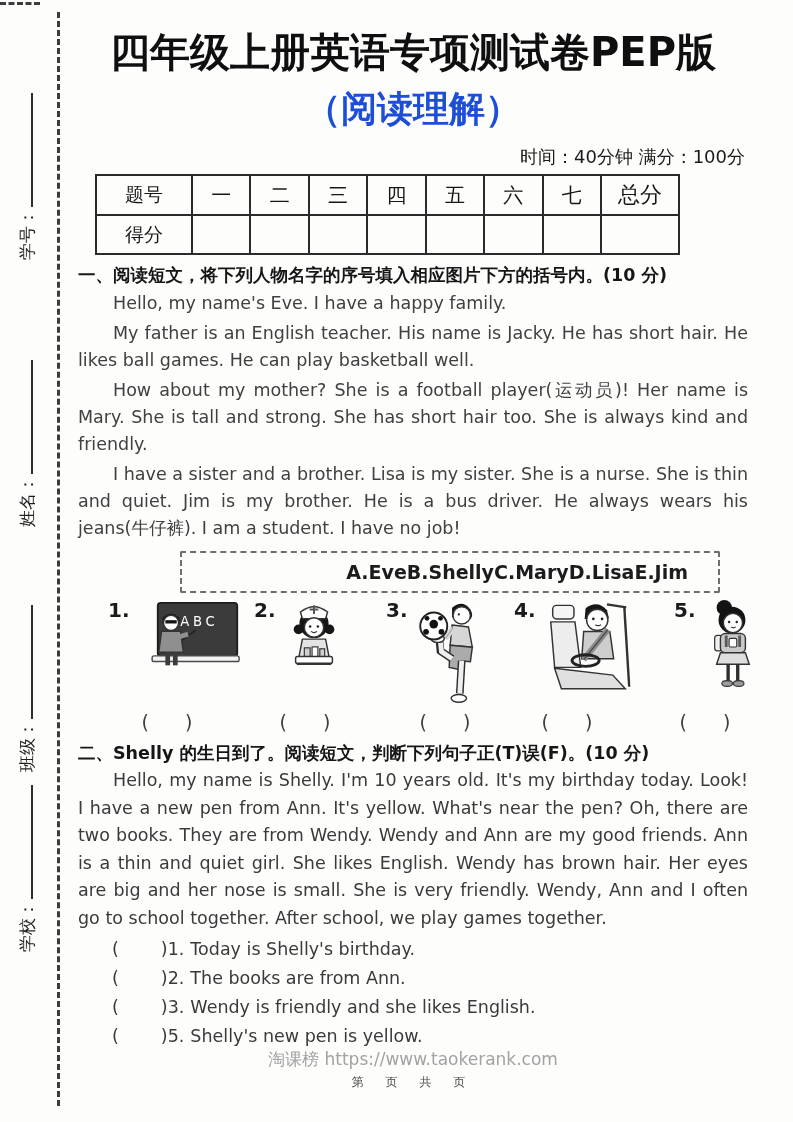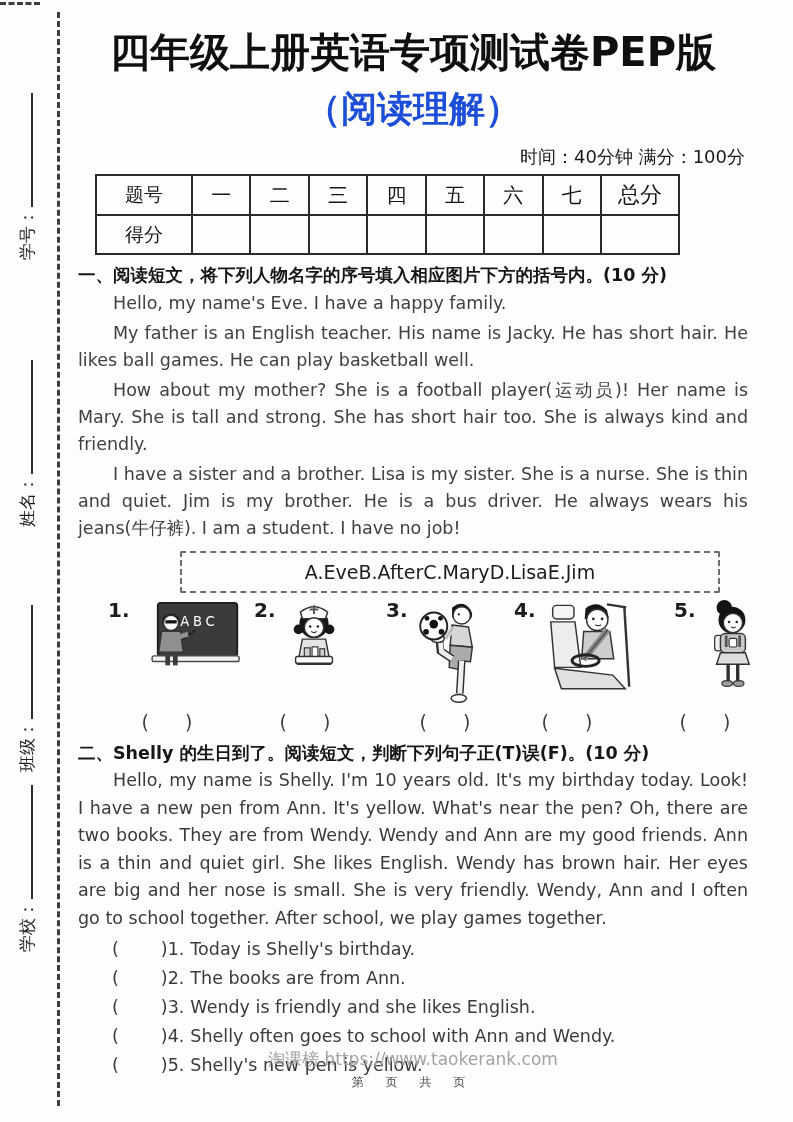--- a/index.html
+++ b/index.html
@@ -19,21 +19,21 @@
   .meta{margin:14px 3px 0 0;text-align:right;font-size:18px;line-height:22px;color:#1a1a1a;}
   table.score{border-collapse:collapse;margin:6px 0 0 17px;width:585px;table-layout:fixed;}
   table.score td{border:2px solid #2b2b2b;text-align:center;font-size:20px;color:#161616;
                  height:38px;padding:0;}
   table.score .c0{width:94px;font-size:19px;}
   table.score .c8{width:76px;font-size:22px;}
   table.score tr.r2 td{height:37px;}
   .s-heading{margin:8px 0 0;font-size:17.5px;line-height:24px;color:#161616;font-weight:bold;}
   .para p{margin:3px 0;font-size:17.5px;line-height:27px;text-indent:2em;text-align:justify;color:#404040;}
   .opt-box{margin:9px 0 0 102px;width:476px;height:38px;border:2px dashed #6e6e6e;border-radius:2px;
-           display:flex;align-items:center;justify-content:center;padding:0 30px;}
+           display:flex;align-items:center;justify-content:flex-end;padding:0 30px;font-weight:bold;}
   .opt-box span{font-size:19px;color:#1c1c1c;}
   .figs{position:relative;height:110px;margin-top:6px;}
   .fig{position:absolute;top:0;display:flex;align-items:flex-start;}
   .fig-num{font-size:20px;font-weight:700;color:#1b1b1b;margin-right:7px;line-height:22px;}
   .fig1{left:30px}.fig2{left:176px}.fig3{left:308px}.fig4{left:436px}.fig5{left:596px}
   .bks{position:relative;height:24px;margin-top:2px;}
   .bk{position:absolute;transform:translateX(-50%);font-size:19px;color:#3d3d3d;white-space:nowrap;}
   .bk .gap{display:inline-block;width:36px;}
   .bk1{left:89px}.bk2{left:227px}.bk3{left:367px}.bk4{left:489px}.bk5{left:627px}
   .s2-heading{margin:6px 0 0;}
@@ -104,21 +104,21 @@
 
     <div class="para">
       <p>Hello, my name's Eve. I have a happy family.</p>
       <p>My father is an English teacher. His name is Jacky. He has short hair. He likes ball games. He can play basketball well.</p>
       <p>How about my mother? She is a football player(运动员)! Her name is Mary. She is tall and strong. She has short hair too. She is always kind and friendly.</p>
       <p>I have a sister and a brother. Lisa is my sister. She is a nurse. She is thin and quiet. Jim is my brother. He is a bus driver. He always wears his jeans(牛仔裤). I am a student. I have no job!</p>
     </div>
 
     <div class="opt-box">
       <span>A.Eve</span>
-      <span>B.After</span>
+      <span>B.Shelly</span>
       <span>C.Mary</span>
       <span>D.Lisa</span>
       <span>E.Jim</span>
     </div>
 
     <div class="figs">
 
       <div class="fig fig1">
         <span class="fig-num">1.</span>
         <svg width="104" height="92" viewBox="0 0 110 95">
@@ -233,21 +233,20 @@
     </div>
 
     <div class="s-heading s2-heading">二、Shelly 的生日到了。阅读短文，判断下列句子正(T)误(F)。(10 分)</div>
 
     <p class="para2">Hello, my name is Shelly. I'm 10 years old. It's my birthday today. Look! I have a new pen from Ann. It's yellow. What's near the pen? Oh, there are two books. They are from Wendy. Wendy and Ann are my good friends. Ann is a thin and quiet girl. She likes English. Wendy has brown hair. Her eyes are big and her nose is small. She is very friendly. Wendy, Ann and I often go to school together. After school, we play games together.</p>
 
     <div class="stmts">
       <div class="stmt"><span>(</span><span class="gap"></span><span>)</span><span class="num">1.</span><span>Today is Shelly's birthday.</span></div>
       <div class="stmt"><span>(</span><span class="gap"></span><span>)</span><span class="num">2.</span><span>The books are from Ann.</span></div>
       <div class="stmt"><span>(</span><span class="gap"></span><span>)</span><span class="num">3.</span><span>Wendy is friendly and she likes English.</span></div>
-      <div class="stmt"><span>(</span><span class="gap"></span><span>)</span><span class="num">4.</span><span>Shelly often goes to school with Ann and Wendy.</span></div>
       <div class="stmt"><span>(</span><span class="gap"></span><span>)</span><span class="num">5.</span><span>Shelly's new pen is yellow.</span></div>
     </div>
 
   </div>
 
   <div class="footer">
     <div class="site">淘课榜 https://www.taokerank.com</div>
     <div class="pageinfo">第 页 共 页</div>
   </div>
 

